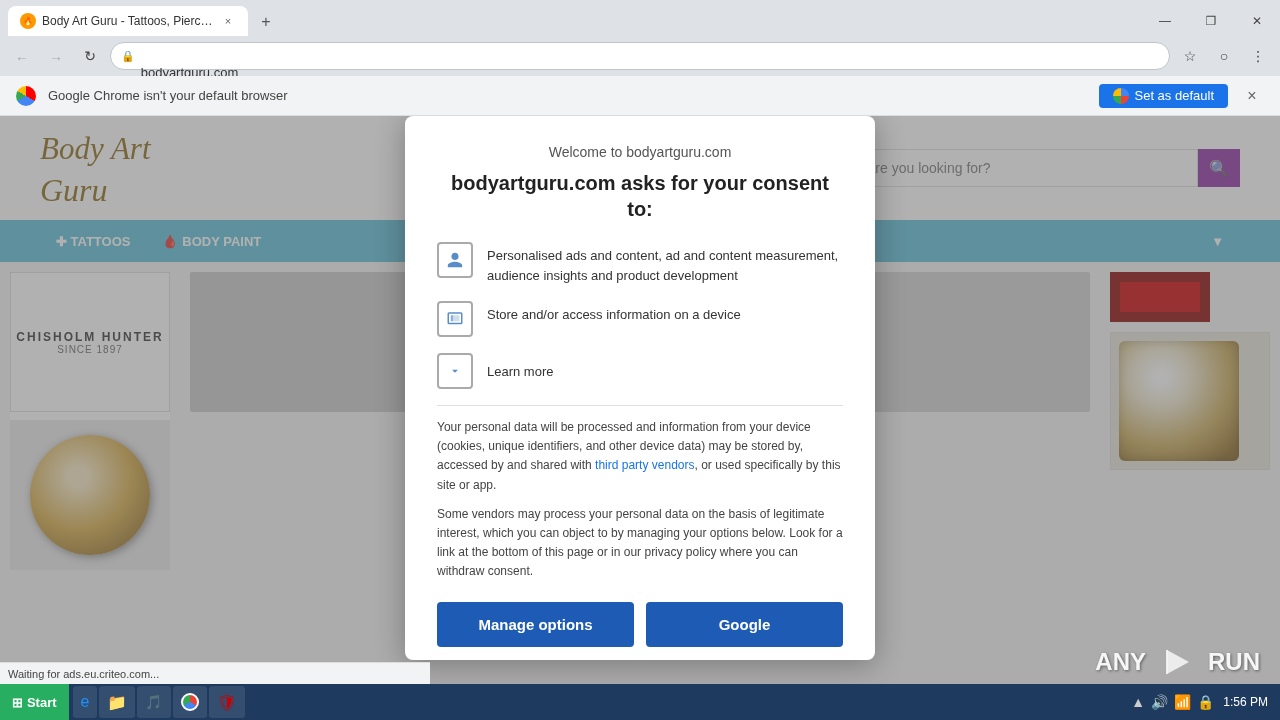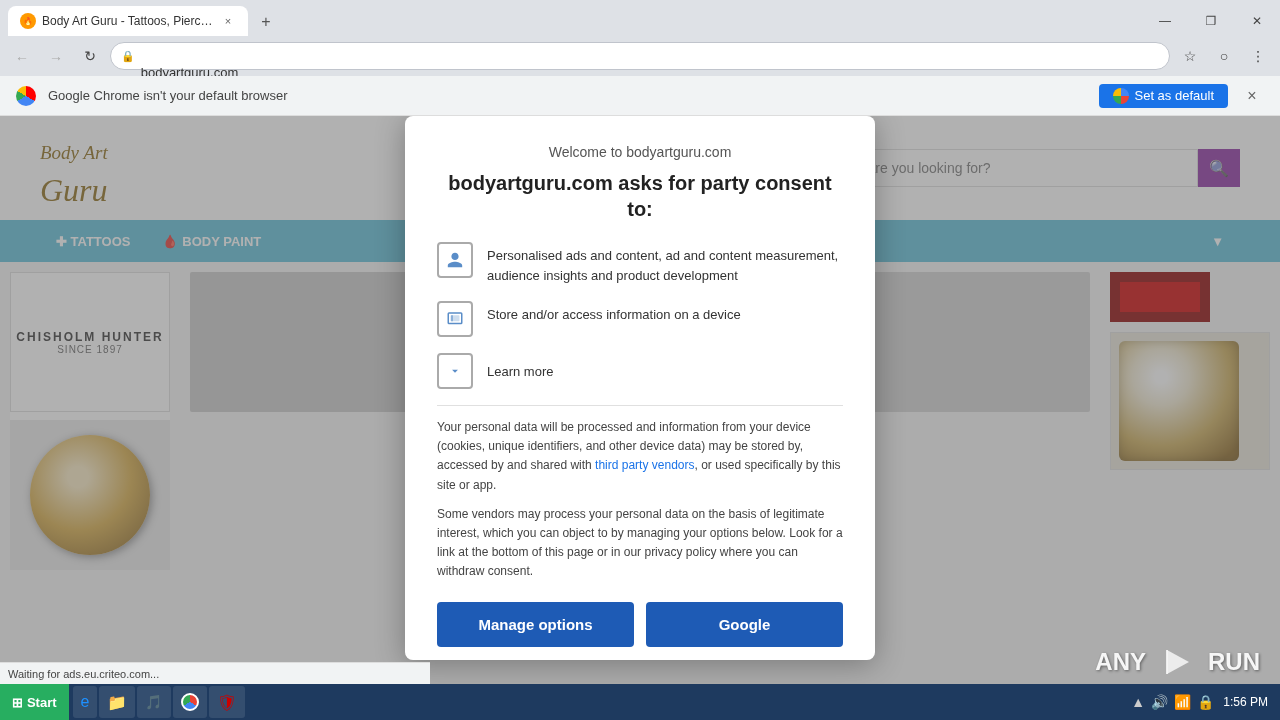--- a/index.html
+++ b/index.html
@@ -136,21 +136,21 @@
     </button>
     <div class="notif-close">×</div>
   </div>
 
   <div class="page-area">
 
     <div class="website-bg" style="height: 100%;">
 
       <div class="site-header">
         <div style="color:#8b6914; font-family: Georgia, serif; font-size: 36px; font-style: italic;">
-          <span style="font-size:19px;">Body Art</span><br>
+          <span style="font-size:31px;">Body Art</span><br>
           <span style="font-size:32px; font-style:italic;">Guru</span>
         </div>
         <div class="site-search">
           <input class="site-search-input" type="text" style="width: 380px; height: 38px; border: 1px solid rgb(221, 221, 221); padding: 0px 12px; font-size: 14px; color: rgb(153, 153, 153);" placeholder="What are you looking for?">
           <div class="site-search-btn">🔍</div>
         </div>
       </div>
 
       <div class="site-nav">
         <div class="nav-item">✚ TATTOOS</div>
@@ -180,21 +180,21 @@
             <div style="width:120px; height:120px; background: radial-gradient(circle at 35% 30%, #fff 5%, #f0e8d0 25%, #c8a855 60%, #8a6520 90%); border-radius:6px; box-shadow: inset 0 0 10px rgba(0,0,0,0.2);"></div>
           </div>
         </div>
       </div>
     </div>
 
     <div class="overlay">
 
       <div class="modal">
         <div class="modal-welcome">Welcome to bodyartguru.com</div>
-        <div class="modal-title">bodyartguru.com asks for party consent to:</div>
+        <div class="modal-title">bodyartguru.com asks for your consent to:</div>
 
         <div class="consent-item">
           <div class="consent-icon" style="color:#5a8dc8; border-color:#aaa;">
             <svg width="18" height="18" viewBox="0 0 24 24" fill="currentColor">
               <path d="M12 12c2.7 0 4.8-2.1 4.8-4.8S14.7 2.4 12 2.4 7.2 4.5 7.2 7.2 9.3 12 12 12zm0 2.4c-3.2 0-9.6 1.6-9.6 4.8v2.4h19.2v-2.4c0-3.2-6.4-4.8-9.6-4.8z"></path>
             </svg>
           </div>
           <div class="consent-text">Personalised ads and content, ad and content measurement, audience insights and product development</div>
         </div>
 

